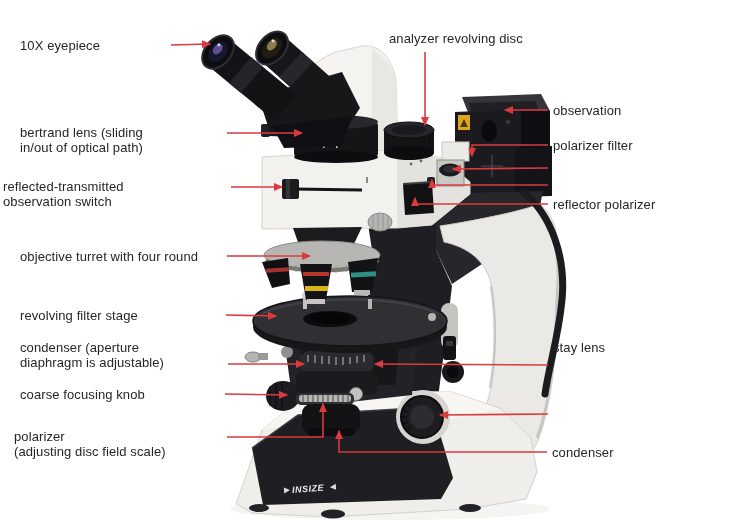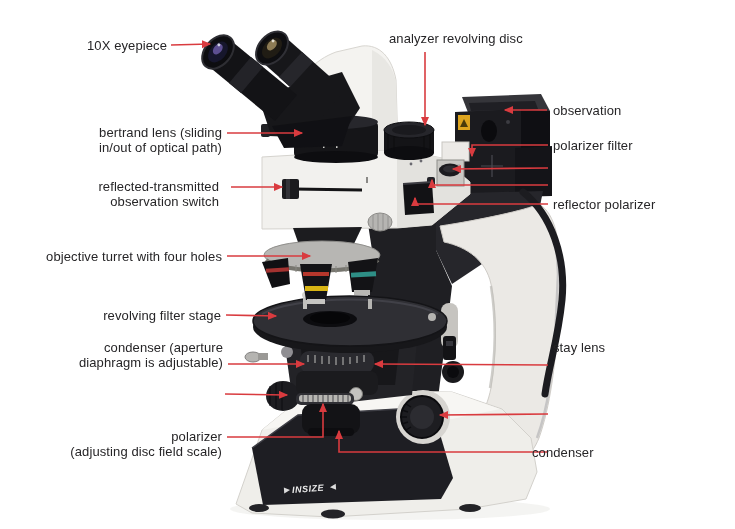--- a/index.html
+++ b/index.html
@@ -1,21 +1,21 @@
 <!DOCTYPE html>
 <html><head>
 <meta charset="utf-8">
 <style>
   html,body{margin:0;padding:0;background:#ffffff;}
   .scene{position:relative;width:735px;height:529px;background:#ffffff;overflow:hidden;
          font-family:"Liberation Sans",sans-serif;}
   .scene svg{position:absolute;left:0;top:0;}
   .lbl{position:absolute;font-size:13px;line-height:15px;color:#262527;
        white-space:pre-line;letter-spacing:0.1px;}
-  .r{text-align:right;}
+  .r{}
 </style>
 </head>
 <body>
 
 <div class="scene">
 
 <svg width="735" height="529" viewBox="0 0 735 529">
   <defs>
     <marker id="arr" markerWidth="7" markerHeight="6" refX="5.2" refY="2.6" orient="auto">
       <path d="M0,0 L6,2.6 L0,5.2 Z" fill="#d93b3f"></path>
@@ -268,28 +268,29 @@
     <path d="M548,204 L415,204 L415,198" marker-end="url(#arr)"></path>
     <path d="M548,365 L375,364" marker-end="url(#arr)"></path>
     <path d="M548,414 L440,415" marker-end="url(#arr)"></path>
     <path d="M547,452 L339,452 L339,431" marker-end="url(#arr)"></path>
   </g>
 </svg>
 
 <div class="lbl r" style="left:20px;top:38px;width:147px">10X eyepiece</div>
 <div class="lbl r" style="left:20px;top:125px;width:202px">bertrand lens (sliding
 in/out of optical path)</div>
-<div class="lbl r" style="left:12px;top:179px;width:207px">reflected-transmitted
+<div class="lbl r" style="left:3px;top:179px;width:207px">reflected-transmitted
 observation switch</div>
-<div class="lbl r" style="left:20px;top:249px;width:202px">objective turret with four holes</div>
+<div class="lbl r" style="left:20px;top:249px;width:202px">objective turret with four round</div>
 <div class="lbl r" style="left:20px;top:308px;width:201px">revolving filter stage</div>
 <div class="lbl r" style="left:20px;top:340px;width:203px">condenser (aperture
 diaphragm is adjustable)</div>
+<div class="lbl r" style="left:20px;top:387px;width:200px">coarse focusing knob</div>
 <div class="lbl r" style="left:14px;top:429px;width:208px">polarizer
 (adjusting disc field scale)</div>
 <div class="lbl" style="left:389px;top:31px;width:180px">analyzer revolving disc</div>
 <div class="lbl" style="left:553px;top:103px">observation</div>
 <div class="lbl" style="left:553px;top:138px">polarizer filter</div>
 <div class="lbl" style="left:553px;top:197px">reflector polarizer</div>
 <div class="lbl" style="left:553px;top:340px">stay lens</div>
-<div class="lbl" style="left:532px;top:445px">condenser</div>
+<div class="lbl" style="left:552px;top:445px">condenser</div>
 
 </div>
 
 </body></html>

